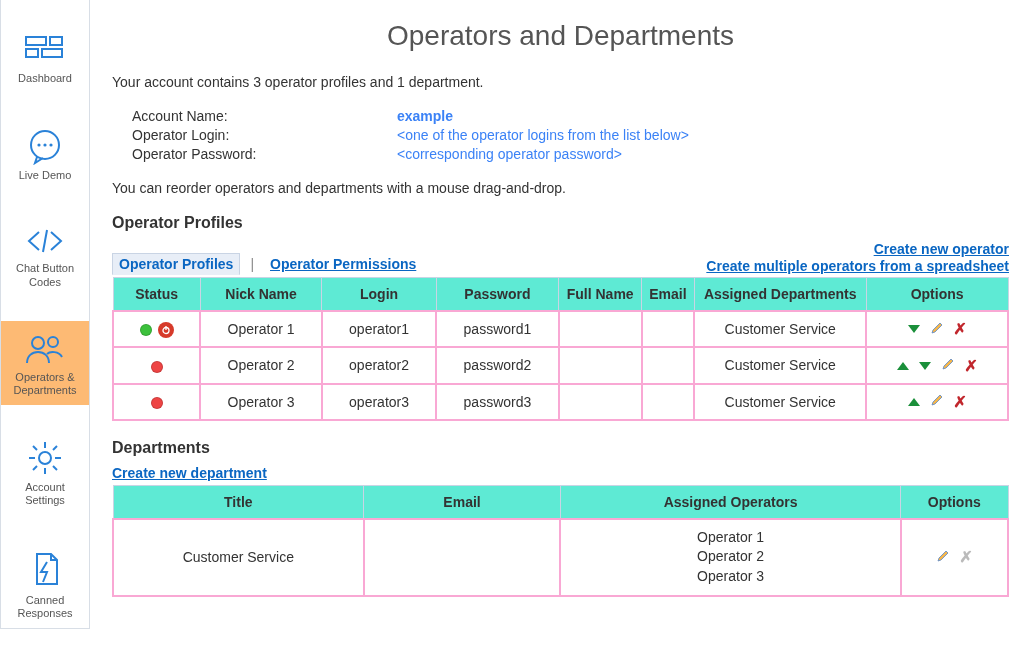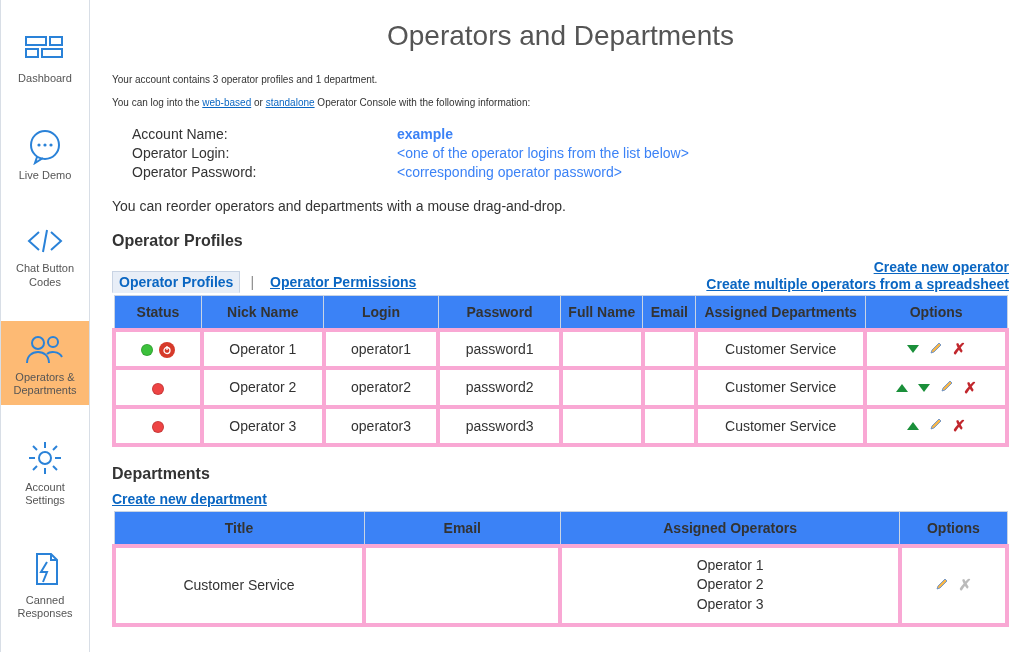--- a/index.html
+++ b/index.html
@@ -36,21 +36,21 @@
     flex: 1;
     padding: 10px 14px 30px 14px;
   }
   h1 {
     font-weight: 400;
     font-size: 28px;
     color: #555;
     text-align: center;
     margin: 10px 0 22px 0;
   }
-  .intro p { margin: 12px 0; color: #333; font-size: 10px; }
+  .intro p { margin: 2px 0; color: #333; font-size: 14px; }
   a { color: #0a66c2; text-decoration: underline; }
   .info-block { margin: 18px 0 18px 20px; font-size:14px; }
   .info-row { display:flex; margin:3px 0; }
   .info-label { width: 265px; }
   .info-val { color:#3b82f6; }
   .info-val.bold { font-weight:700; }
   .reorder-note { margin: 10px 0 14px; }
   h2 { font-size: 16px; font-weight:700; color:#333; margin: 18px 0 8px; }
   .tabbar {
     display: flex;
@@ -75,29 +75,29 @@
   .action-links { text-align:right; font-size:14px; }
   .action-links a { font-weight:700; display:block; margin:1px 0;}
   table {
     width:100%;
     border-collapse: collapse;
     border:1px solid #c9d4e4;
     margin-top:2px;
     font-size:14px;
   }
   thead th {
-    background:#3b82f6;
+    background:#5eead4;
     font-weight:700;
     color:#333;
     padding:8px 6px;
     border:1px solid #c9d4e4;
     text-align:center;
   }
   tbody td {
-    border:4px solid #f9a8d4;
+    border:2px solid #f9a8d4;
     padding:8px 24px;
     text-align:center;
     color:#333;
   }
   .status-cell { white-space:nowrap; }
   .dot {
     display:inline-block;
     width:12px; height:12px;
     border-radius:50%;
     vertical-align:middle;
@@ -214,23 +214,20 @@
     </svg>
     <span>Canned Responses</span>
   </div>
 </div>
 
 <div class="main">
   <h1>Operators and Departments</h1>
 
   <div class="intro">
     <p>Your account contains 3 operator profiles and 1 department.</p>
-    <p>
-      <span>You can log into the </span><a href="#">web-based</a><span> or </span><a href="#">standalone</a><span> Operator Console with the following information:</span>
-    </p>
   </div>
 
   <div class="info-block">
     <div class="info-row">
       <div class="info-label">Account Name:</div>
       <div class="info-val bold">example</div>
     </div>
     <div class="info-row">
       <div class="info-label">Operator Login:</div>
       <div class="info-val">&lt;one of the operator logins from the list below&gt;</div>

